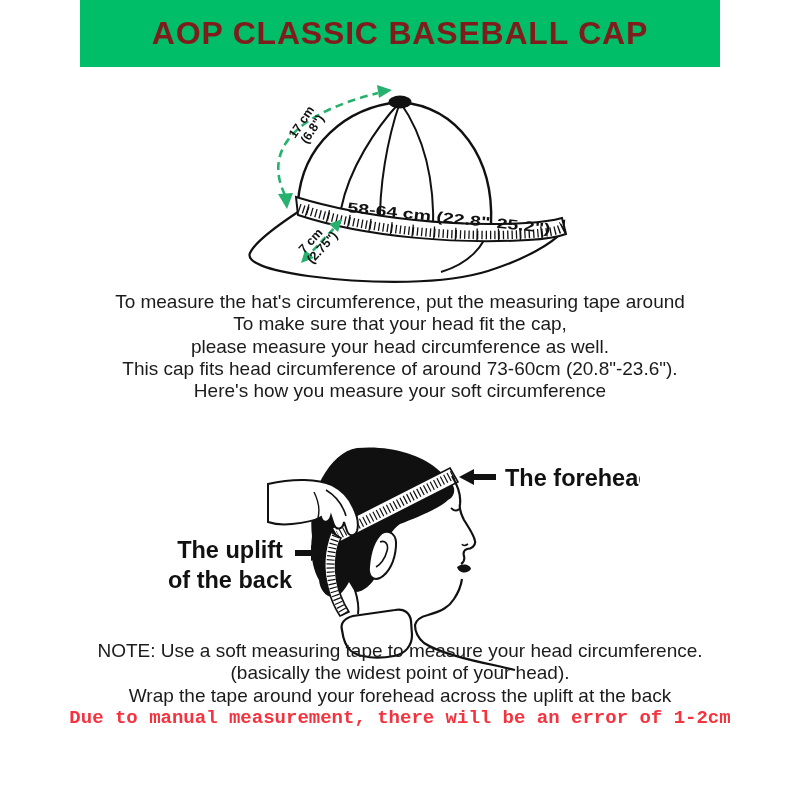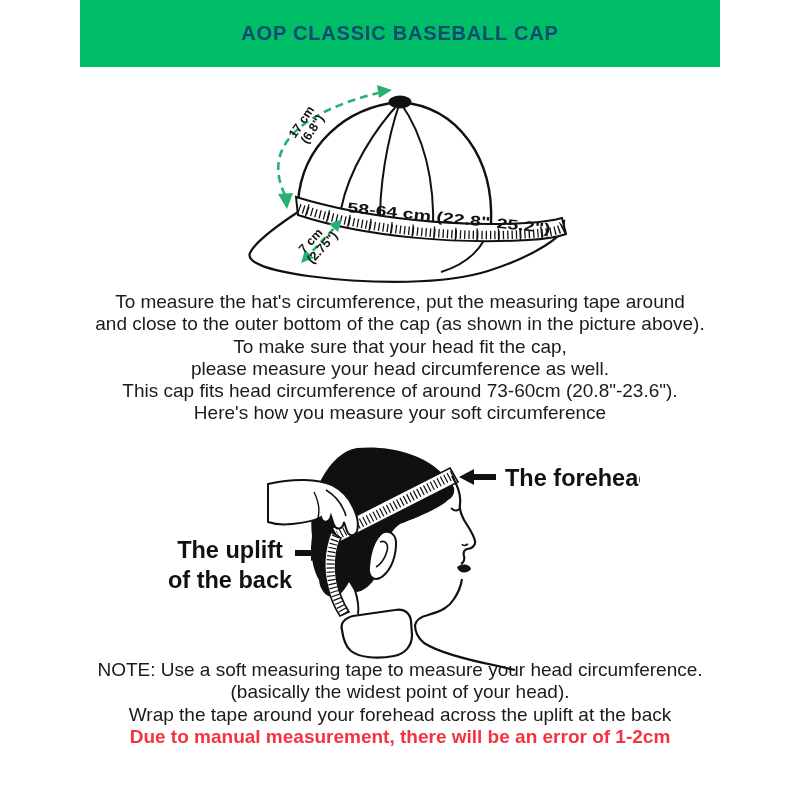--- a/index.html
+++ b/index.html
@@ -1,24 +1,24 @@
 <!DOCTYPE html>
 <html><head>
 <meta charset="utf-8">
 <style>
   html,body{margin:0;padding:0;background:#ffffff;}
   .page{position:relative;width:800px;height:800px;background:#fff;overflow:hidden;
         font-family:"Liberation Sans",sans-serif;color:#1c1c1c;}
   .banner{position:absolute;left:80px;top:0;width:640px;height:67px;background:#00bd68;
           display:flex;align-items:center;justify-content:center;}
-  .banner-title{color:#0c4a6e;font-size:20px;font-weight:bold;letter-spacing:.8px;}
+  .banner-title{color:#7f1d1d;font-size:32px;font-weight:bold;letter-spacing:.8px;}
   .fig{position:absolute;}
   .copy{position:absolute;left:0;width:800px;text-align:center;font-size:19px;line-height:22.3px;color:#1b1b1b;}
   .copy .line{white-space:nowrap;}
-  .warning{color:#f5333f;font-weight:bold;}
+  .warning{color:#f5333f;font-weight:bold;font-family:Liberation Mono, monospace;}
   svg text{font-family:"Liberation Sans",sans-serif;}
 </style>
 </head>
 <body>
 
 <div class="page">
 
   <div class="banner">
     <div class="banner-title">AOP CLASSIC BASEBALL CAP</div>
   </div>
@@ -53,21 +53,20 @@
     <polygon points="114,137 110,150 101,142" fill="#27b16e"></polygon>
     <polygon points="73,181 86,176 77,168" fill="#27b16e"></polygon>
     <g transform="translate(76 172) rotate(-47)" fill="#111" font-size="12.5" font-weight="bold">
       <text x="0" y="0">7 cm</text>
       <text x="-2" y="13">(2.75")</text>
     </g>
   </svg>
 
   <div class="copy" style="top:291px">
     <div class="line">To measure the hat's circumference, put the measuring tape around</div>
-    <div class="line">and close to the outer bottom of the cap (as shown in the picture above).</div>
     <div class="line">To make sure that your head fit the cap,</div>
     <div class="line">please measure your head circumference as well.</div>
     <div class="line">This cap fits head circumference of around 73-60cm (20.8"-23.6").</div>
     <div class="line">Here's how you measure your soft circumference</div>
   </div>
 
   <svg class="fig" style="left:168px;top:432px" width="472" height="248" viewBox="0 0 472 248">
 
     <path d="M 189 16 C 220 13 252 22 268 36 C 278 44 284 50 286 56 C 287 62 284 66 280 68
              C 272 76 248 86 232 92 C 224 98 219 106 218 114 C 216 124 214 134 208 144
@@ -105,20 +104,20 @@
              C 244 214 237 222 226 224 C 210 227 192 226 183 219 C 177 214 175 206 174 198 Z" fill="#fff" stroke="#111" stroke-width="2.2"></path>
 
     <path d="M 306 42 L 328 42 L 328 48 L 306 48 Z M 306 37 L 306 53 L 291 45 Z" fill="#111"></path>
     <text x="337" y="54" font-size="23.5" font-weight="bold" fill="#111">The forehead</text>
 
     <path d="M 127 118 L 143 118 L 143 124 L 127 124 Z M 143 113 L 143 129 L 157 121 Z" fill="#111"></path>
     <text x="62" y="126" text-anchor="middle" font-size="23.5" font-weight="bold" fill="#111">The uplift</text>
     <text x="62" y="156" text-anchor="middle" font-size="23.5" font-weight="bold" fill="#111">of the back</text>
   </svg>
 
-  <div class="copy" style="top:659px">
+  <div class="copy" style="top:640px">
     <div class="line">NOTE: Use a soft measuring tape to measure your head circumference.</div>
     <div class="line">(basically the widest point of your head).</div>
     <div class="line">Wrap the tape around your forehead across the uplift at the back</div>
     <div class="line warning">Due to manual measurement, there will be an error of 1-2cm</div>
   </div>
 
 </div>
 
 </body></html>

